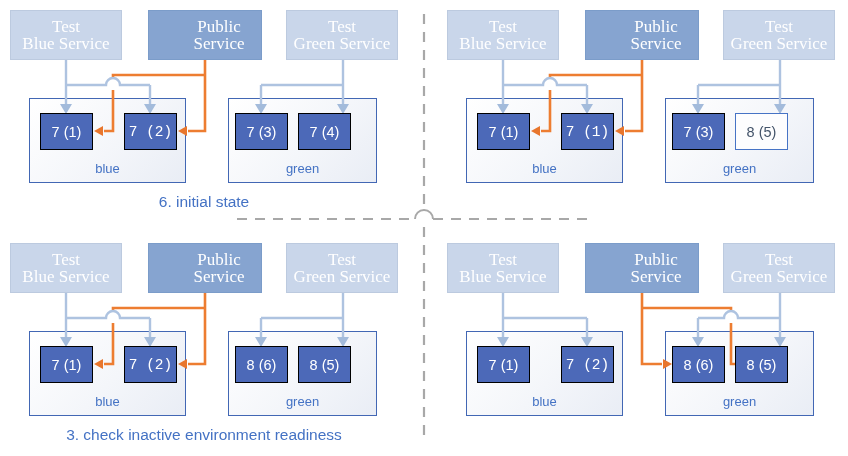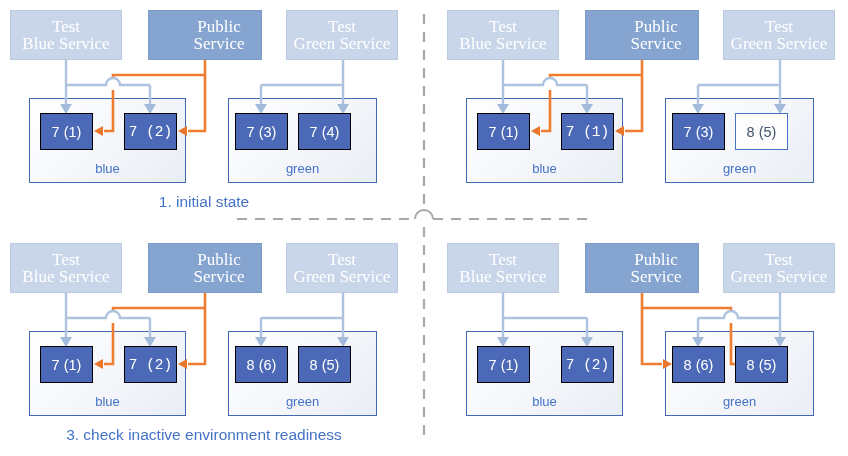--- a/index.html
+++ b/index.html
@@ -109,21 +109,21 @@
       <polygon class="orh" points="181,116 181,126 172,121"></polygon>
     <path class="or" d="M199 65 H107 V121 H98"></path>
       <polygon class="orh" points="97,116 97,126 88,121"></polygon>
     <rect x="102" y="67" width="10" height="13" fill="#ffffff"></rect>
     <path class="lb" d="M60 75 H100 A 7 7 0 0 1 114 75 H144"></path>
   </svg>
   <div class="pod pod-b1" data-state="active">7 (1)</div>
   <div class="pod pod-b2" data-state="active">7 (2)</div>
   <div class="pod pod-g1" data-state="active">7 (3)</div>
   <div class="pod pod-g2" data-state="active">7 (4)</div>
-  <div class="caption">1. initial state</div>
+  <div class="caption">6. initial state</div>
 </div>
 
 <div class="quadrant" id="q2">
   <div class="service light svc-blue">
     <span>Test</span>
     <span>Blue Service</span>
   </div>
   <div class="service public svc-public">
     <span>Public</span>
     <span>Service</span>

